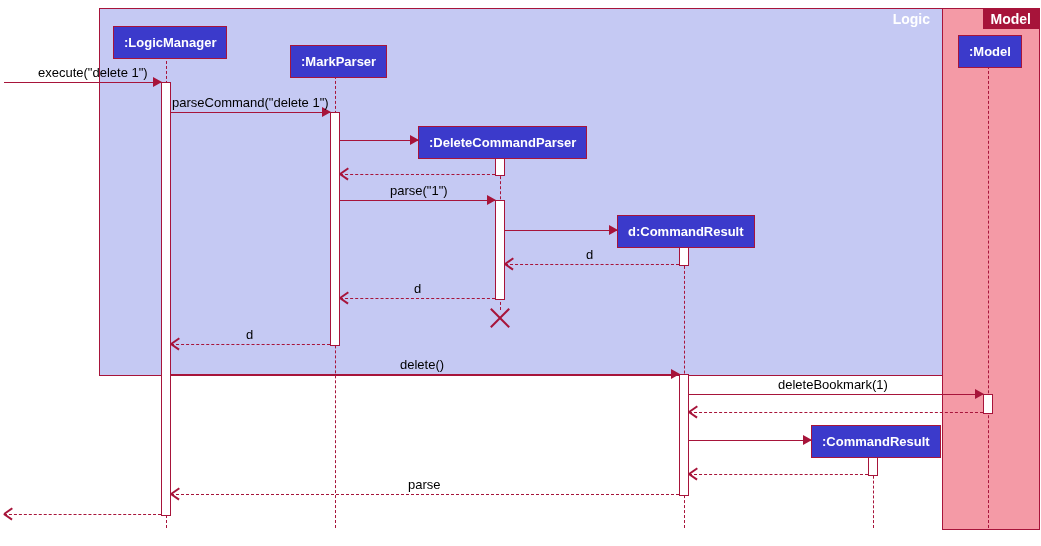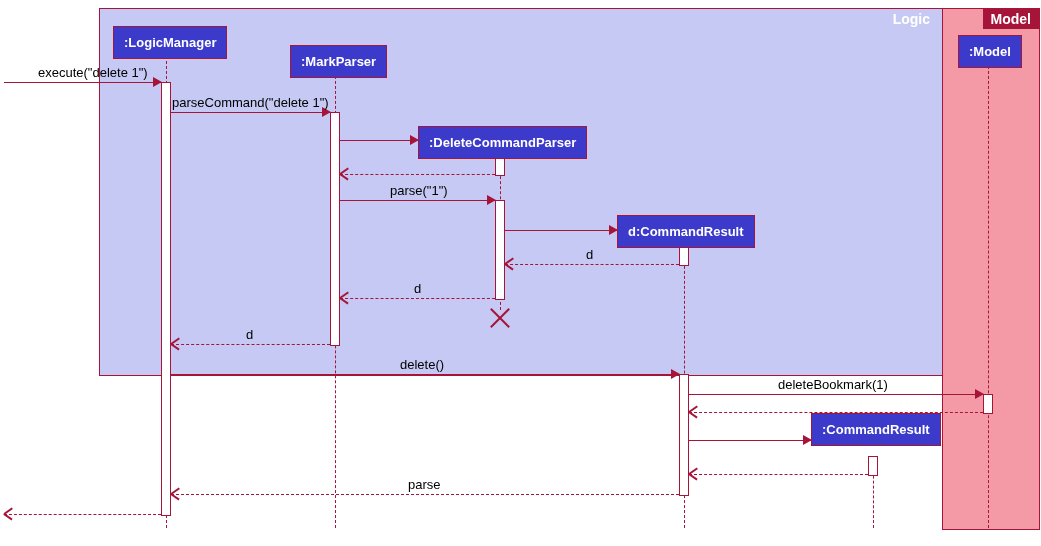--- a/index.html
+++ b/index.html
@@ -35,21 +35,21 @@
   <div class="frame-label">Logic</div>
 </div>
 <div class="frame model-frame">
   <div class="frame-label">Model</div>
 </div>
 
 <div class="participant" style="left:113px; top:26px;">:LogicManager</div>
 <div class="participant" style="left:290px; top:26px;margin-top:19px;">:MarkParser</div>
 <div class="participant" style="left:418px; top:126px;">:DeleteCommandParser</div>
 <div class="participant" style="left:617px; top:215px;">d:CommandResult</div>
-<div class="participant" style="left:811px; top:413px;">:CommandResult</div>
+<div class="participant" style="left:811px; top:425px;">:CommandResult</div>
 <div class="participant" style="left:958px; top:35px;">:Model</div>
 
 <div class="lifeline" style="left:166px; top:56px; height:472px;"></div>
 <div class="lifeline" style="left:335px; top:56px; height:472px;"></div>
 <div class="lifeline" style="left:500px; top:156px; height:154px;"></div>
 <div class="lifeline" style="left:684px; top:246px; height:282px;"></div>
 <div class="lifeline" style="left:873px; top:456px; height:72px;"></div>
 <div class="lifeline" style="left:988px; top:56px; height:472px;"></div>
 
 <div class="activation" style="left:161px; top:82px; height:434px;"></div>

